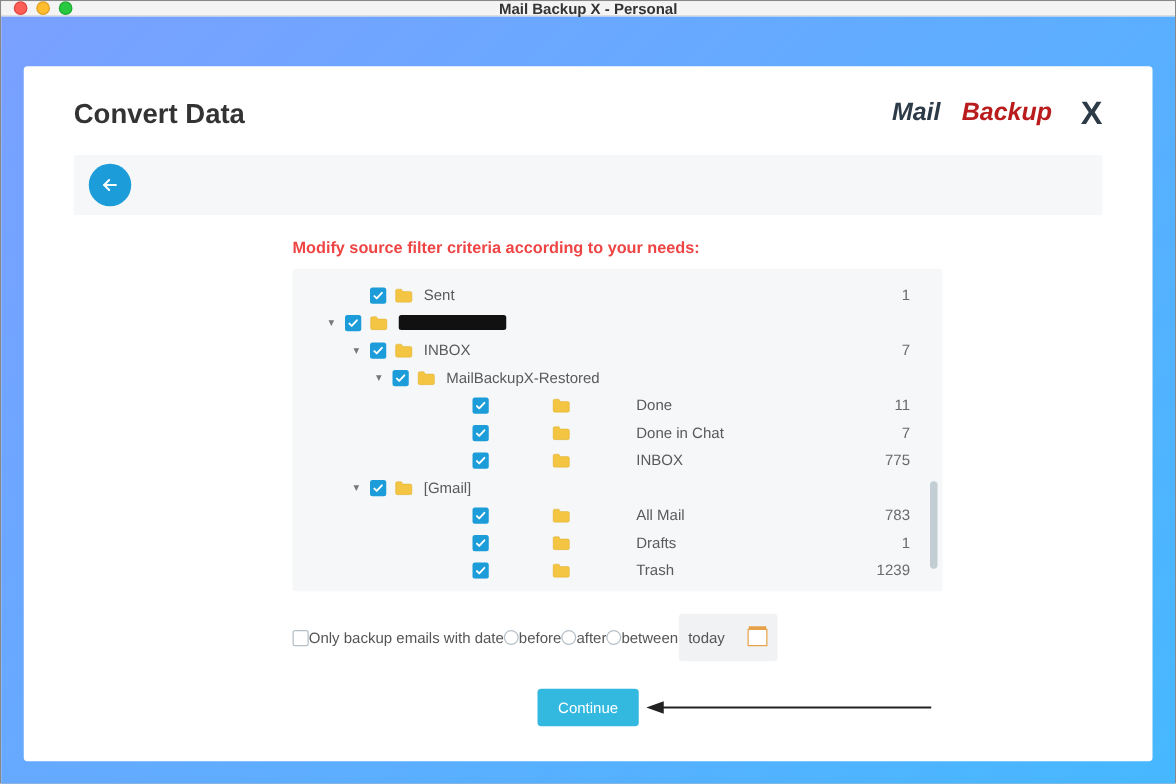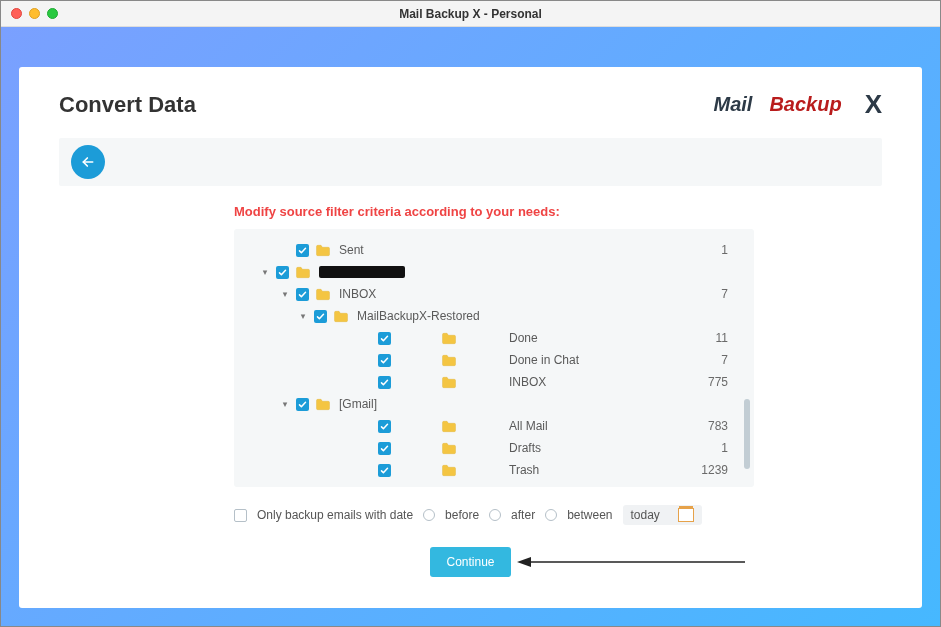--- a/index.html
+++ b/index.html
@@ -75,27 +75,27 @@
   .row-label { flex:0 0 auto; font-weight:500; color:#5a5a5a; }
   .row-count { margin-left:auto; margin-right:20px; color:#6a6a6a; font-size:12px; }
   .redacted { width:86px; height:12px; background:#111; border-radius:2px; filter:blur(0.3px); }
   .indent0 { padding-left: 30px; }
   .indent1 { padding-left: 10px; }
   .indent2 { padding-left: 30px; }
   .indent3 { padding-left: 48px; }
   .indent4 { padding-left: 68px; gap: 44px; }
   .filter-row {
     margin-top:18px; margin-left:175px; width:520px;
-    display:flex; align-items:center; gap:10px;
+    display:flex; align-items:center; 
     font-size:12px; color:#555;
   }
   .small-chk { width:13px; height:13px; border:1px solid #b5c0c8; border-radius:2px; background:#fff; cursor:pointer; }
   .radio { width:12px; height:12px; border:1px solid #b5c0c8; border-radius:50%; background:#fff; cursor:pointer; }
   .date-box {
-    background:#f0f2f4; height:20px; border-radius:3px;
+    background:#f0f2f4; height:38px; border-radius:3px;
     display:flex; align-items:center; padding:0 8px; gap:18px; cursor:pointer;
   }
   .date-box .cal-icon { width:16px; height:14px; background:#fff; border:1px solid #e6a24a; position:relative; }
   .date-box .cal-icon:before { content:""; position:absolute; top:-3px; left:0; right:0; height:3px; background:#e6a24a; }
   .continue-wrap { margin-top:22px; display:flex; justify-content:center; position:relative; }
   .continue-btn {
     background:#33b8e0; color:#fff; font-size:12px;
     padding: 8px 16px; border-radius:3px; border:none; cursor:pointer;
   }
   .arrow-annot {

